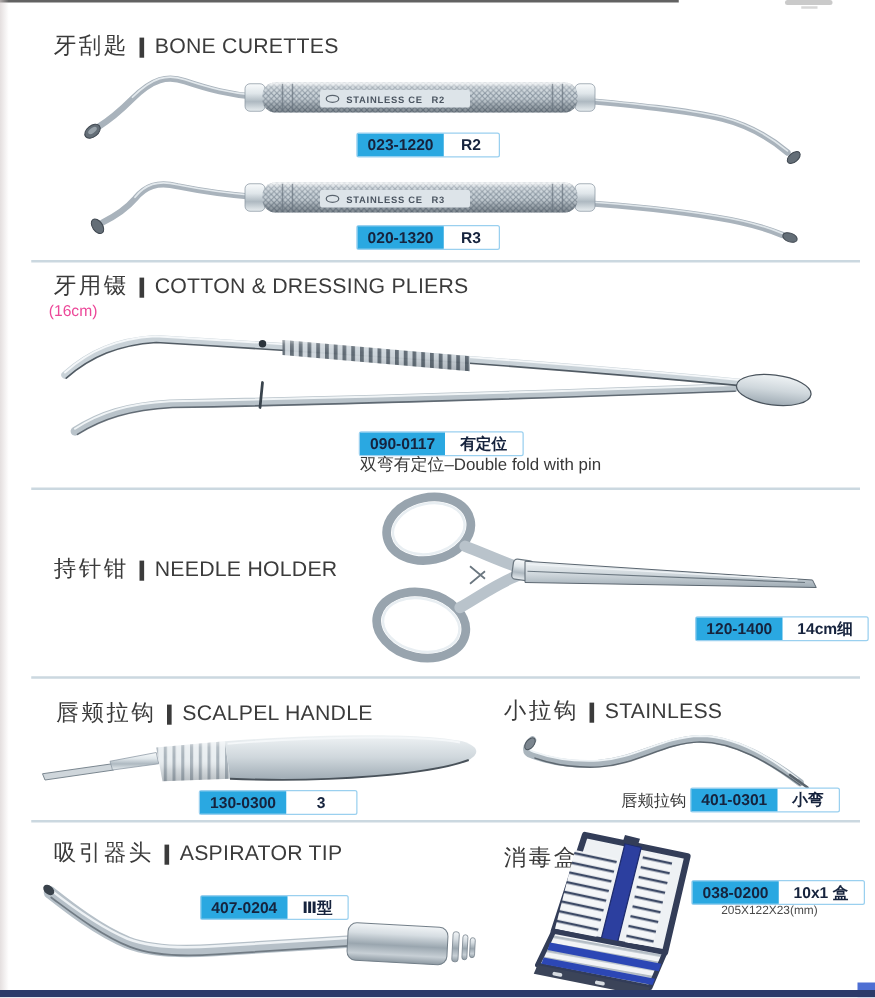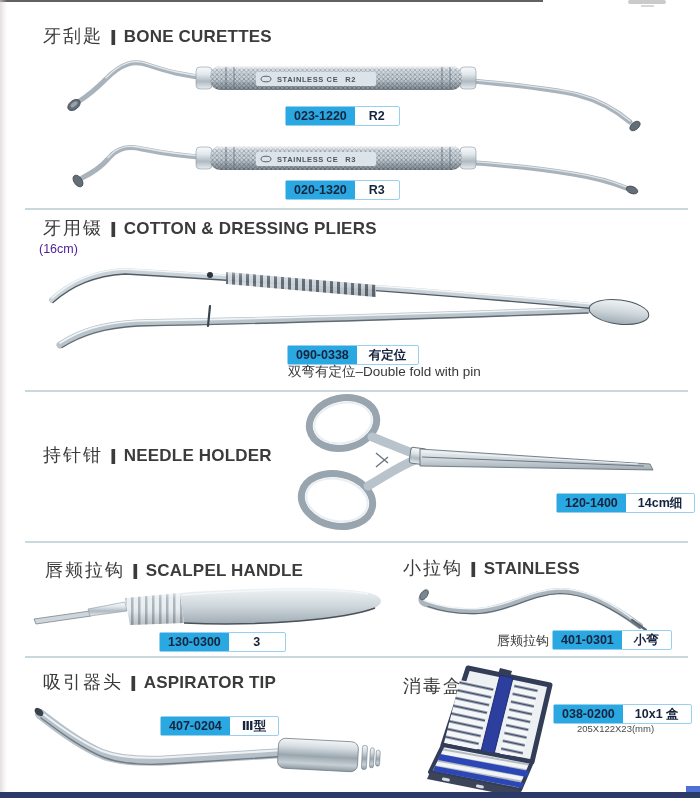--- a/index.html
+++ b/index.html
@@ -9,22 +9,22 @@
   }
   .edge-strip{position:absolute;left:0;top:0;width:7px;height:798px;
     background:linear-gradient(to right,rgba(214,206,206,.65),rgba(214,206,206,0));}
   .top-line{position:absolute;left:0;top:0;width:543px;height:2px;background:#474747;opacity:.85;}
   .smudge1{position:absolute;left:628px;top:0;width:38px;height:4px;background:#8a8a8a;opacity:.45;border-radius:2px;}
   .smudge2{position:absolute;left:641px;top:5px;width:13px;height:2px;background:#9a9a9a;opacity:.4;}
   .divider{position:absolute;left:25px;width:663px;height:1.5px;background:#cbd8e0;}
   .sec-title{position:absolute;display:flex;align-items:baseline;color:#3b3b3b;white-space:nowrap;}
   .sec-title .zh{font-size:18px;font-weight:400;letter-spacing:2px;}
   .sec-title .sep{font-size:17px;font-weight:800;margin:0 8px;color:#3b3b3b;transform:scaleX(1.7);}
-  .sec-title .en{font-size:17px;font-weight:700;letter-spacing:.2px;}
-  .note{position:absolute;color:#4c1d95;white-space:nowrap;}
+  .sec-title .en{font-size:17px;font-weight:400;letter-spacing:.2px;}
+  .note{position:absolute;color:#ec4899;white-space:nowrap;}
   .chip{position:absolute;display:inline-flex;align-items:flex-end;height:18px;
     border:1px solid #9ad0ef;background:#ffffff;border-radius:2px;
     font-size:12.5px;font-weight:700;color:#16233d;line-height:18px;white-space:nowrap;}
   .chip-code{background:#2aa8e1;padding:0 8px;display:flex;align-items:center;}
   .chip-spec{padding:0 12px;min-width:20px;text-align:center;display:flex;align-items:center;justify-content:center;}
   .inst{position:absolute;}
   .engrave{font-size:7.5px;font-weight:600;fill:#4b5561;letter-spacing:.6px;
     font-family:"Liberation Sans","DejaVu Sans",sans-serif;}
   .bottom-bar{position:absolute;left:0;top:792px;width:700px;height:6px;background:#2c3a69;}
   .bottom-bar-accent{position:absolute;left:686px;top:786px;width:14px;height:12px;background:#4e6fd3;}
@@ -173,21 +173,21 @@
       <polygon points="190,24 340,37 340,49 190,36" fill="url(#pSerr)" opacity=".95"></polygon>
       <polygon points="190,24 340,37 340,49 190,36" fill="url(#gShade)" opacity=".5"></polygon>
 
       <circle cx="174" cy="27" r="3" fill="#2c343c"></circle>
 
       <ellipse cx="583" cy="64" rx="30" ry="12" transform="rotate(7 583 64)" fill="url(#gBody)" stroke="#4a545d" stroke-width="1"></ellipse>
     </g>
   </svg>
 
   <div class="chip" style="left:287px;top:345px">
-    <span class="chip-code">090-0338</span>
+    <span class="chip-code">090-0117</span>
     <span class="chip-spec">有定位</span>
   </div>
   <div class="note" style="left:288px;top:363px;font-size:13.5px;color:#383838">双弯有定位–Double fold with pin</div>
 
   <div class="divider" style="top:390px"></div>
 
   <div class="sec-title" style="left:43px;top:443px">
     <span class="zh">持针钳</span>
     <span class="sep">|</span>
     <span class="en">NEEDLE HOLDER</span>

